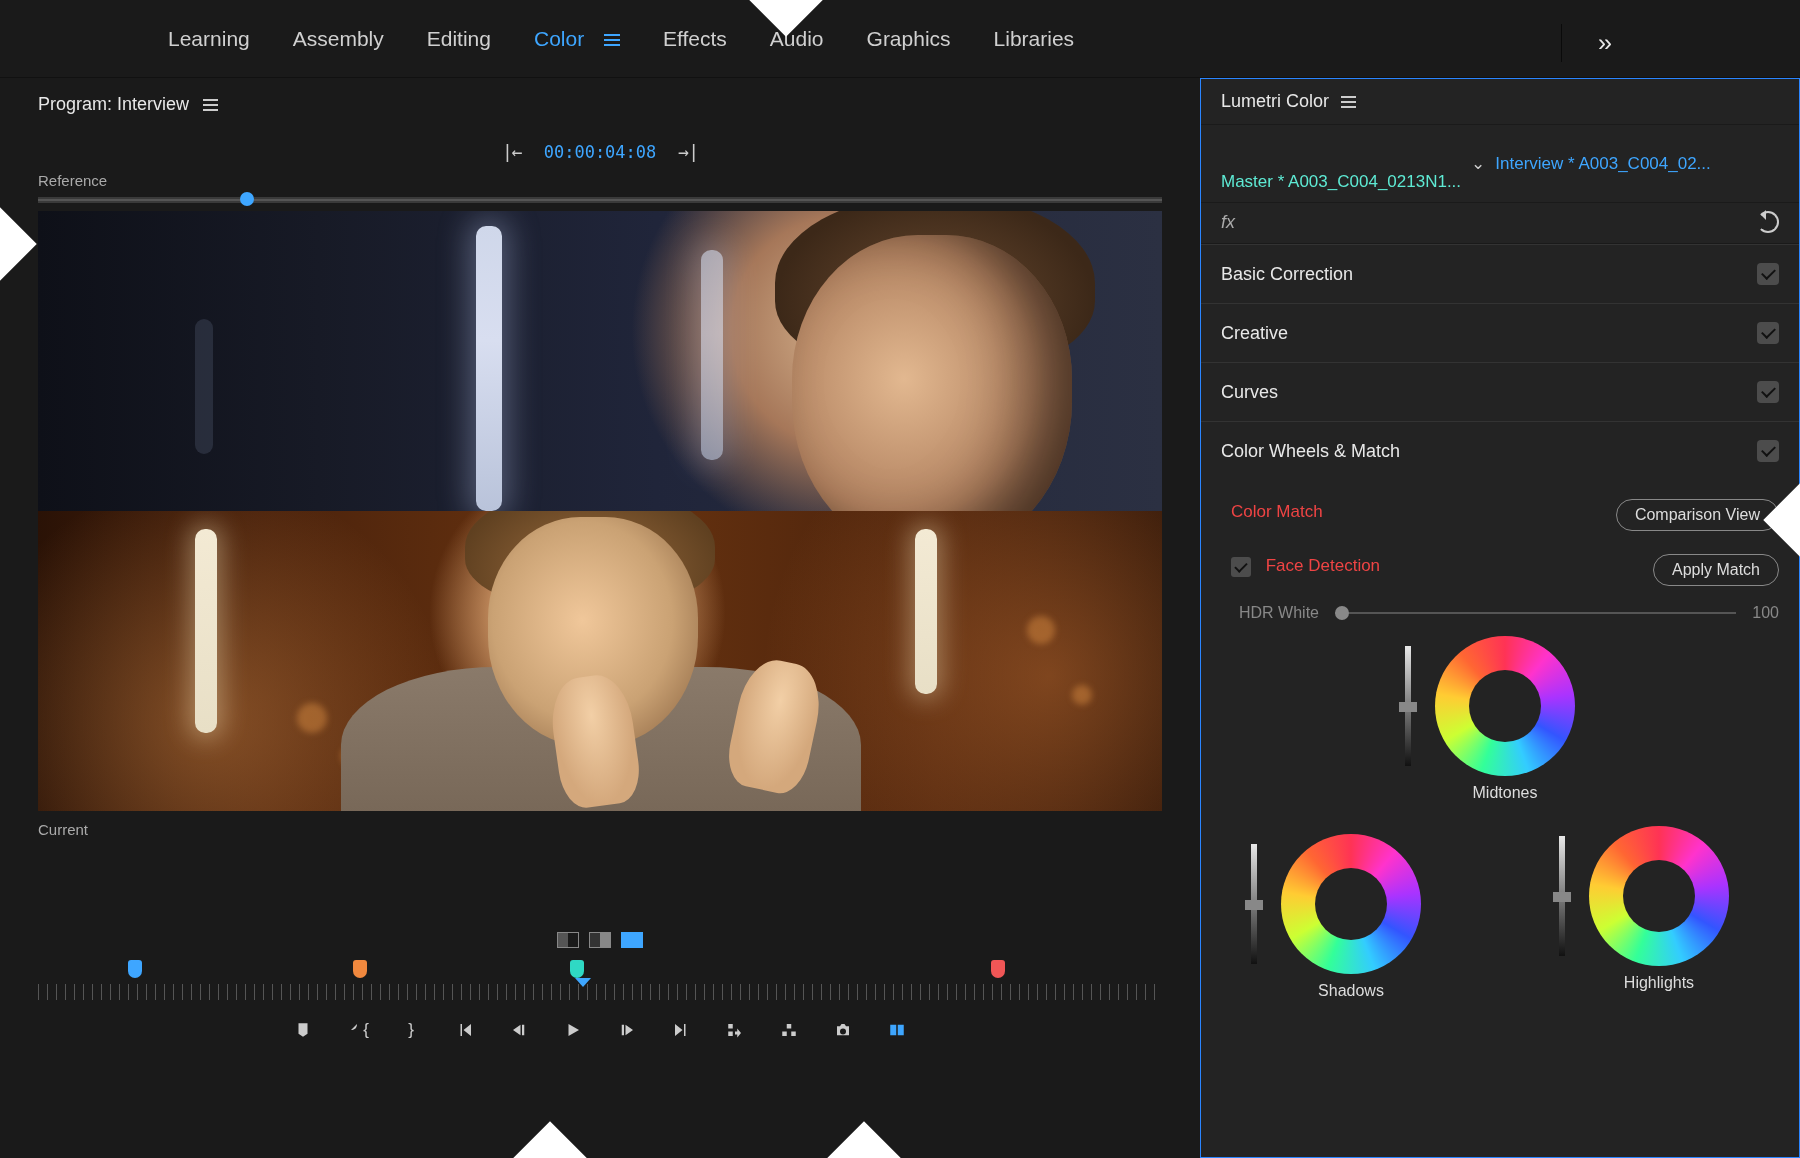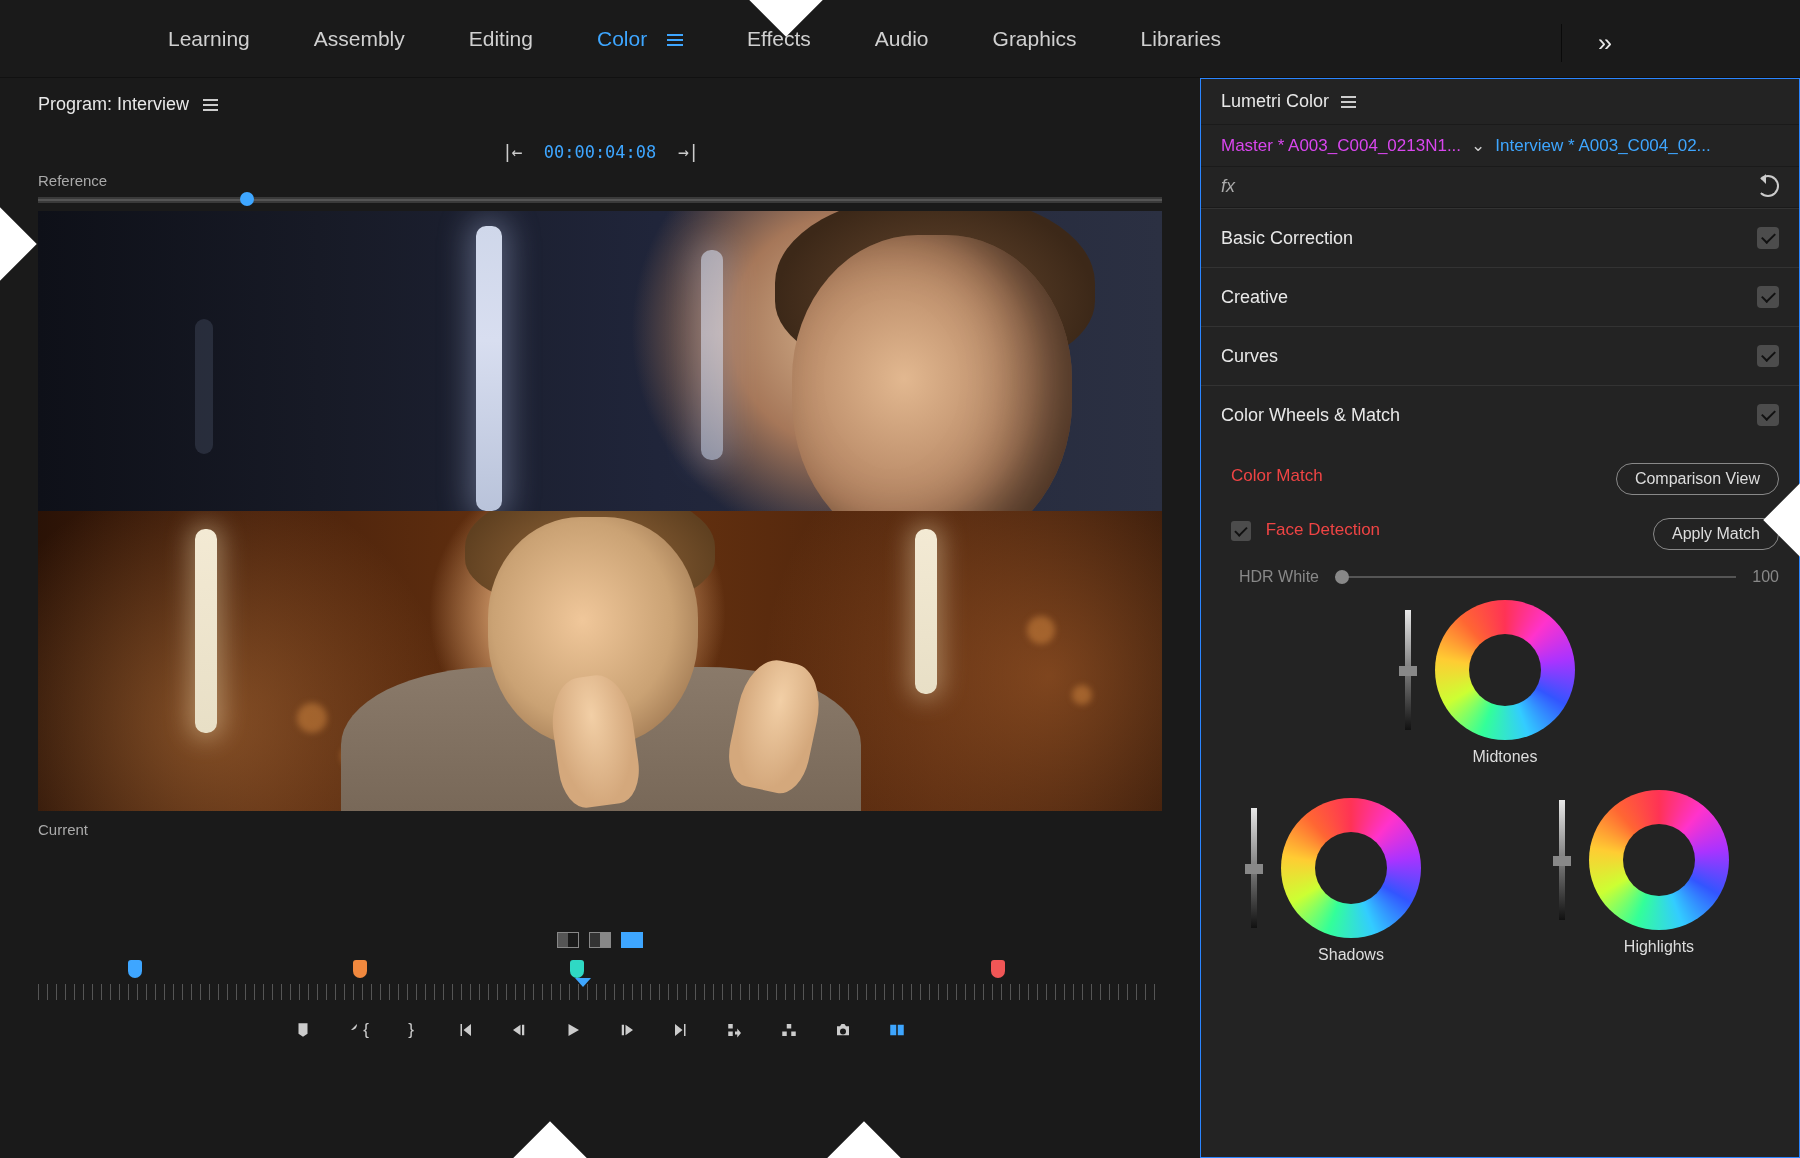--- a/index.html
+++ b/index.html
@@ -15,21 +15,21 @@
 
   
   .workspace-bar {
     display: flex;
     align-items: center;
     height: 78px;
     padding: 0 160px 0 160px;
     border-bottom: 1px solid #111;
     position: relative;
   }
-  .workspace-tabs { display:flex; gap: 48px; align-items:center; }
+  .workspace-tabs { display:flex; gap: 27px; align-items:center; }
   .ws-tab {
     color: #d0d0d0;
     font-size: 21px;
     padding: 10px 8px;
     cursor: pointer;
   }
   .ws-tab.active { color: #3ea6ff; }
   .ws-tab.active .hamburger { display:inline-flex; }
   .hamburger {
     display:none;
@@ -291,21 +291,21 @@
     text-align:center;
   }
   .clip-row {
     display:flex;
     align-items:center;
     gap:10px;
     padding: 10px 20px;
     font-size:17px;
     border-bottom:1px solid #1a1a1a;
   }
-  .clip-row .master { color:#d946ef; white-space:nowrap; overflow:hidden; text-overflow:ellipsis; max-width:260px;}
+  .clip-row .master { color:#5eead4; white-space:nowrap; overflow:hidden; text-overflow:ellipsis; max-width:260px;margin-top:37px;}
   .clip-row .chev { color:#ccc; }
   .clip-row .active-clip { color:#3ea6ff; white-space:nowrap; overflow:hidden; text-overflow:ellipsis;}
   .fx-row {
     display:flex;
     justify-content:space-between;
     align-items:center;
     padding: 8px 20px 10px 20px;
     border-bottom:1px solid #1a1a1a;
   }
   .fx-row .fx { font-style:italic; color:#aaa; font-size:18px;}

